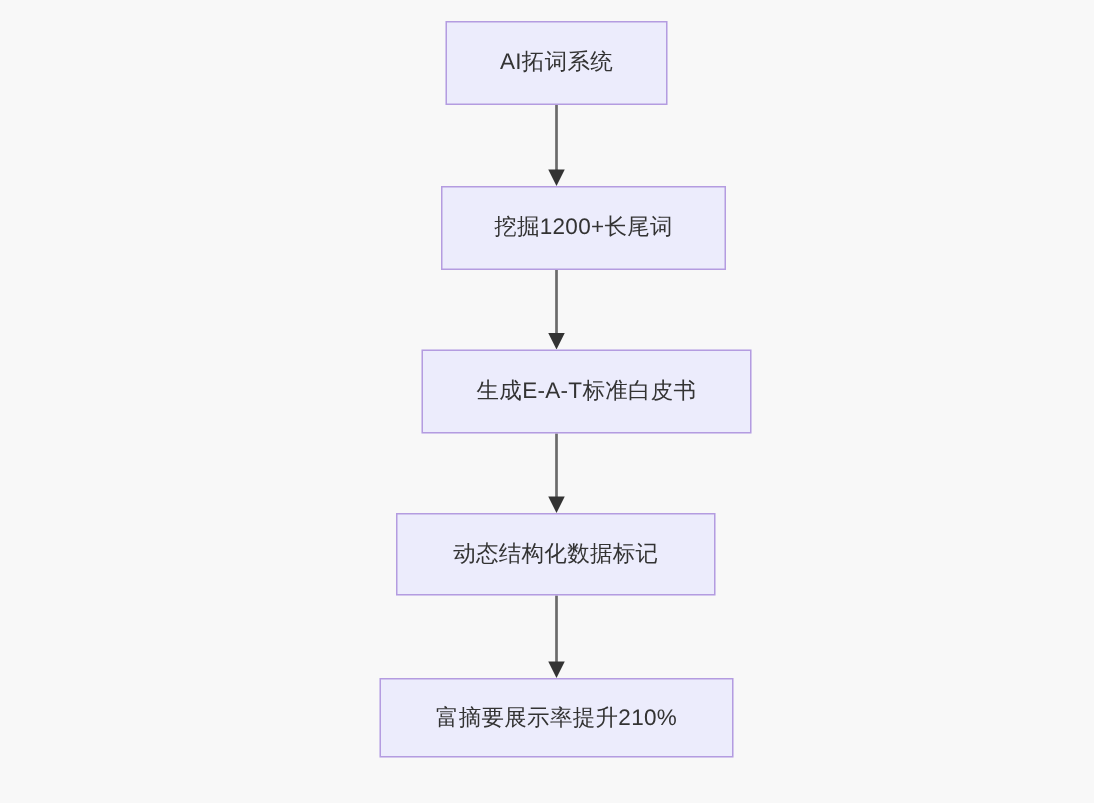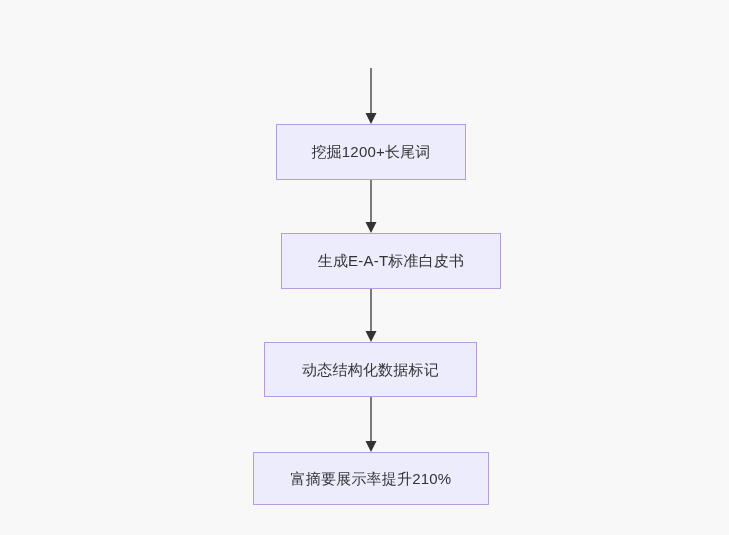--- a/index.html
+++ b/index.html
@@ -69,22 +69,25 @@
     </svg>
   </div>
 
   <div class="edge" style="left:361px; top:395px; width:20px; height:59px;">
     <svg width="20" height="59" viewBox="0 0 20 59">
       <line x1="10" y1="0" x2="10" y2="49" stroke="#6b6b6b" stroke-width="1.8"></line>
       <polygon points="10,57 4.5,46 15.5,46" fill="#333333"></polygon>
     </svg>
   </div>
 
+  <div class="node" style="left:297px; top:14px; width:148px; height:56px;">
+    <span class="node-label">AI拓词系统</span>
+  </div>
 
-  <div class="node" style="left:276px; top:124px; width:190px; height:56px;">
+  <div class="node" style="left:294px; top:124px; width:190px; height:56px;">
     <span class="node-label">挖掘1200+长尾词</span>
   </div>
 
   <div class="node" style="left:261px; top:233px; width:220px; height:56px;margin-left:20px;">
     <span class="node-label">生成E-A-T标准白皮书</span>
   </div>
 
   <div class="node" style="left:264px; top:342px; width:213px; height:55px;">
     <span class="node-label">动态结构化数据标记</span>
   </div>

